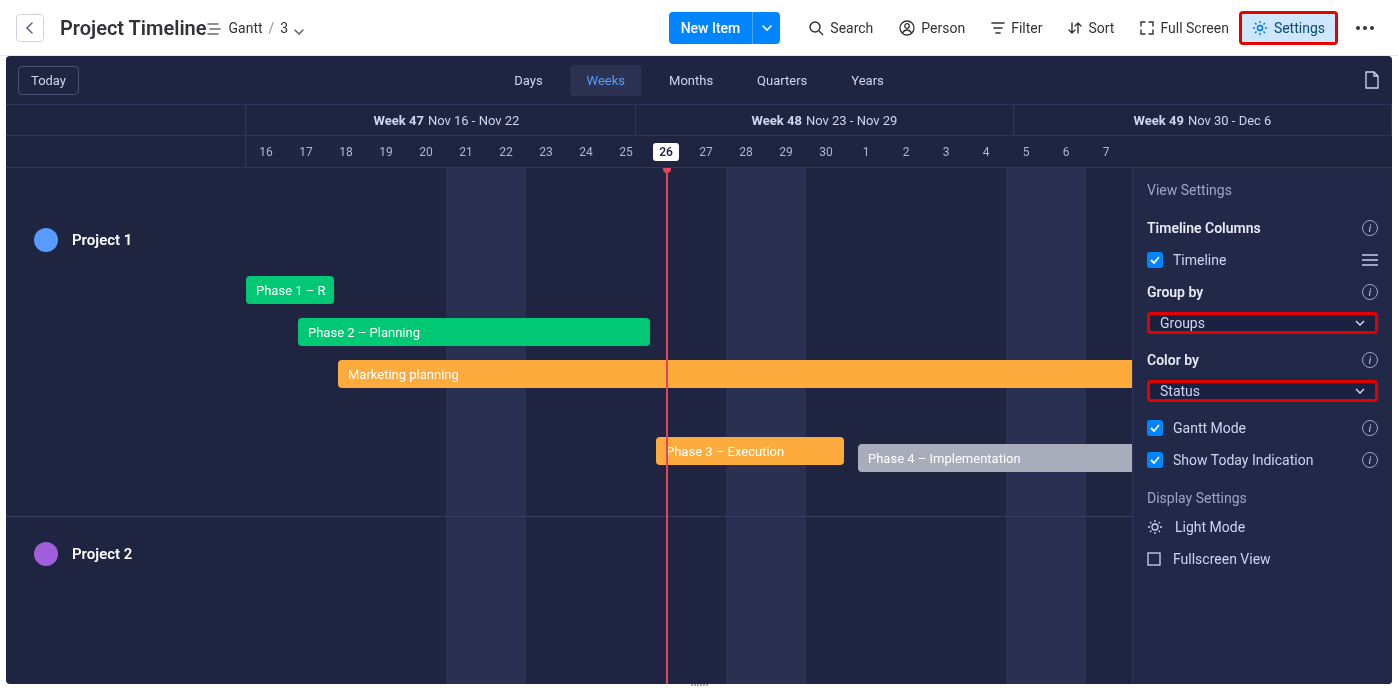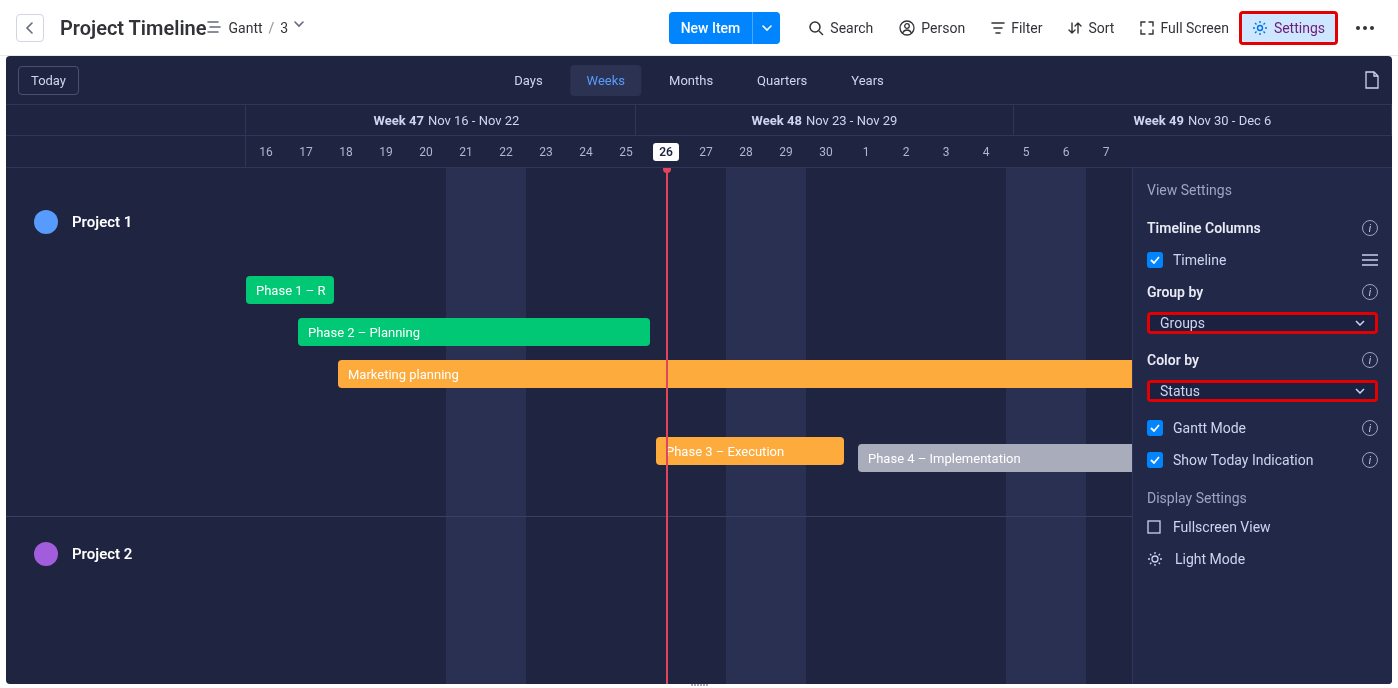--- a/index.html
+++ b/index.html
@@ -1,29 +1,29 @@
 <!DOCTYPE html>
 <html><head>
 <meta charset="utf-8">
 <style>
 * { margin:0; padding:0; box-sizing:border-box; font-family:-apple-system,BlinkMacSystemFont,"Segoe UI",Roboto,sans-serif; }
 body { background:#fff; width:1398px; height:688px; overflow:hidden; }
 .topbar { height:56px; display:flex; align-items:center; padding:0 16px; border-bottom:1px solid #e6e9ef; }
 .back-btn { width:28px; height:28px; border:1px solid #d0d4e4; border-radius:4px; display:flex; align-items:center; justify-content:center; cursor:pointer; margin-right:16px; color:#323338; }
 .title { font-size:20px; font-weight:600; color:#323338; }
-.view-sel { display:flex; align-items:flex-start; gap:6px; color:#323338; font-size:14px; cursor:pointer; }
+.view-sel { display:flex; align-items:flex-end; gap:6px; color:#323338; font-size:14px; cursor:pointer; }
 .view-sel .sep { color:#909090; }
 .spacer { flex:1; }
 .new-item-btn { background:#0085ff; color:#fff; height:32px; border-radius:4px; display:flex; align-items:center; cursor:pointer; font-size:14px; font-weight:500; margin-right:18px; }
 .new-item-btn .lbl { padding:0 12px; }
 .new-item-btn .dd { width:28px; height:32px; border-left:1px solid rgba(255,255,255,.3); display:flex; align-items:center; justify-content:center; }
 .toolbtn { display:flex; align-items:center; gap:6px; padding:6px 10px; color:#323338; font-size:14px; cursor:pointer; border-radius:4px; }
 .toolbtn + .toolbtn { margin-left:6px; }
 .settings-highlight { border:3px solid #e40000; border-radius:4px; }
-.settings-highlight .toolbtn { background:#cce7ff; color:#701a75; }
+.settings-highlight .toolbtn { background:#cce7ff; color:#0c4a6e; }
 .more-btn { margin-left:10px; padding:6px 8px; cursor:pointer; }
 
 .gantt-area { position:relative; height:632px; background:#fff; padding:0 6px 4px 6px; }
 .dark-canvas { position:relative; width:100%; height:100%; background:#1f2541; border-radius:4px; overflow:hidden; }
 .scalebar { height:48px; display:flex; align-items:center; padding:0 12px; }
 .today-btn { border:1px solid #4a5073; color:#cfd4ef; font-size:13px; padding:6px 12px; border-radius:4px; cursor:pointer; margin-right:auto; }
 .scales { display:flex; gap:12px; margin:0 auto; position:absolute; left:50%; transform:translateX(-50%); }
 .scale-item { padding:8px 16px; color:#cfd4ef; font-size:13px; cursor:pointer; border-radius:4px; }
 .scale-item.active { background:#2c3252; color:#579bfc; }
 .export-ic { margin-left:auto; color:#cfd4ef; cursor:pointer; }
@@ -279,21 +279,21 @@
           <div class="grid-col"></div>
           <div class="grid-col weekend"></div>
           <div class="grid-col weekend"></div>
           <div class="grid-col"></div>
         </div>
       <div class="today-line" id="todayline" style="left: 660px;">
           <div class="today-dot"></div>
         </div>
       <div class="row-sep" style="top:348px;"></div>
 
-      <div class="group-hdr" style="top:24px;">
+      <div class="group-hdr" style="top:42px;">
         <div class="group-dot" id="g0dot" style="background: rgb(87, 155, 252);"></div>
         <div class="group-name">Project 1</div>
       </div>
       <div class="group-hdr" style="top:356px;">
         <div class="group-dot" id="g1dot" style="background: rgb(162, 93, 220);"></div>
         <div class="group-name">Project 2</div>
       </div>
 
       <div id="bars">
           <div class="bar green" style="top: 108px; left: 240px; width: 88px;">Phase 1 – R</div>
@@ -367,32 +367,32 @@
             <svg width="10" height="8" viewBox="0 0 10 8">
               <path d="M1 4l3 3 5-6" stroke="#fff" stroke-width="1.8" fill="none"></path>
             </svg>
           </span>
         <span>Show Today Indication</span>
         <span class="info-ic" style="margin-left:auto">i</span>
       </div>
 
       <div class="sp-section">Display Settings</div>
       <div class="sp-item">
-        <svg width="14" height="14" viewBox="0 0 14 14">
-            <rect x="1" y="1" width="12" height="12" stroke="#cfd4ef" stroke-width="1.3" fill="none"></rect>
-          </svg>
-        <span>Fullscreen View</span>
-      </div>
-      <div class="sp-item">
         <svg width="16" height="16" viewBox="0 0 16 16">
             <circle cx="8" cy="8" r="3" stroke="#cfd4ef" stroke-width="1.3" fill="none"></circle>
             <path d="M8 1v2M8 13v2M1 8h2M13 8h2M3 3l1.4 1.4M11.6 11.6L13 13M13 3l-1.4 1.4M4.4 11.6L3 13" stroke="#cfd4ef" stroke-width="1.3"></path>
           </svg>
         <span>Light Mode</span>
       </div>
+      <div class="sp-item">
+        <svg width="14" height="14" viewBox="0 0 14 14">
+            <rect x="1" y="1" width="12" height="12" stroke="#cfd4ef" stroke-width="1.3" fill="none"></rect>
+          </svg>
+        <span>Fullscreen View</span>
+      </div>
     </div>
 
   </div>
   <div class="drag-handle">
       <span></span>
       <span></span>
       <span></span>
       <span></span>
       <span></span>
       <span></span>

